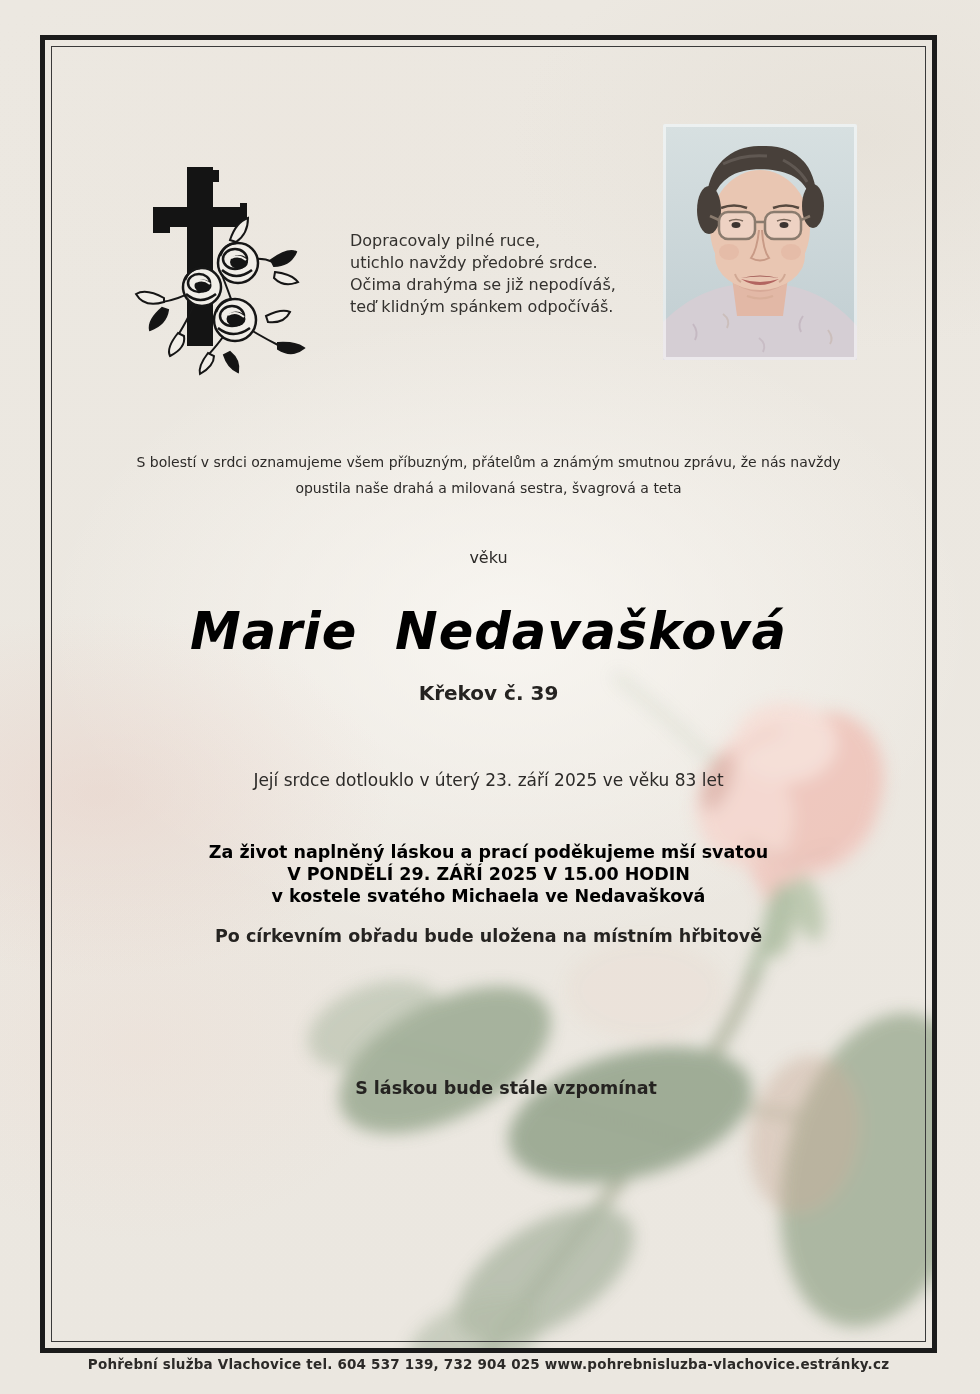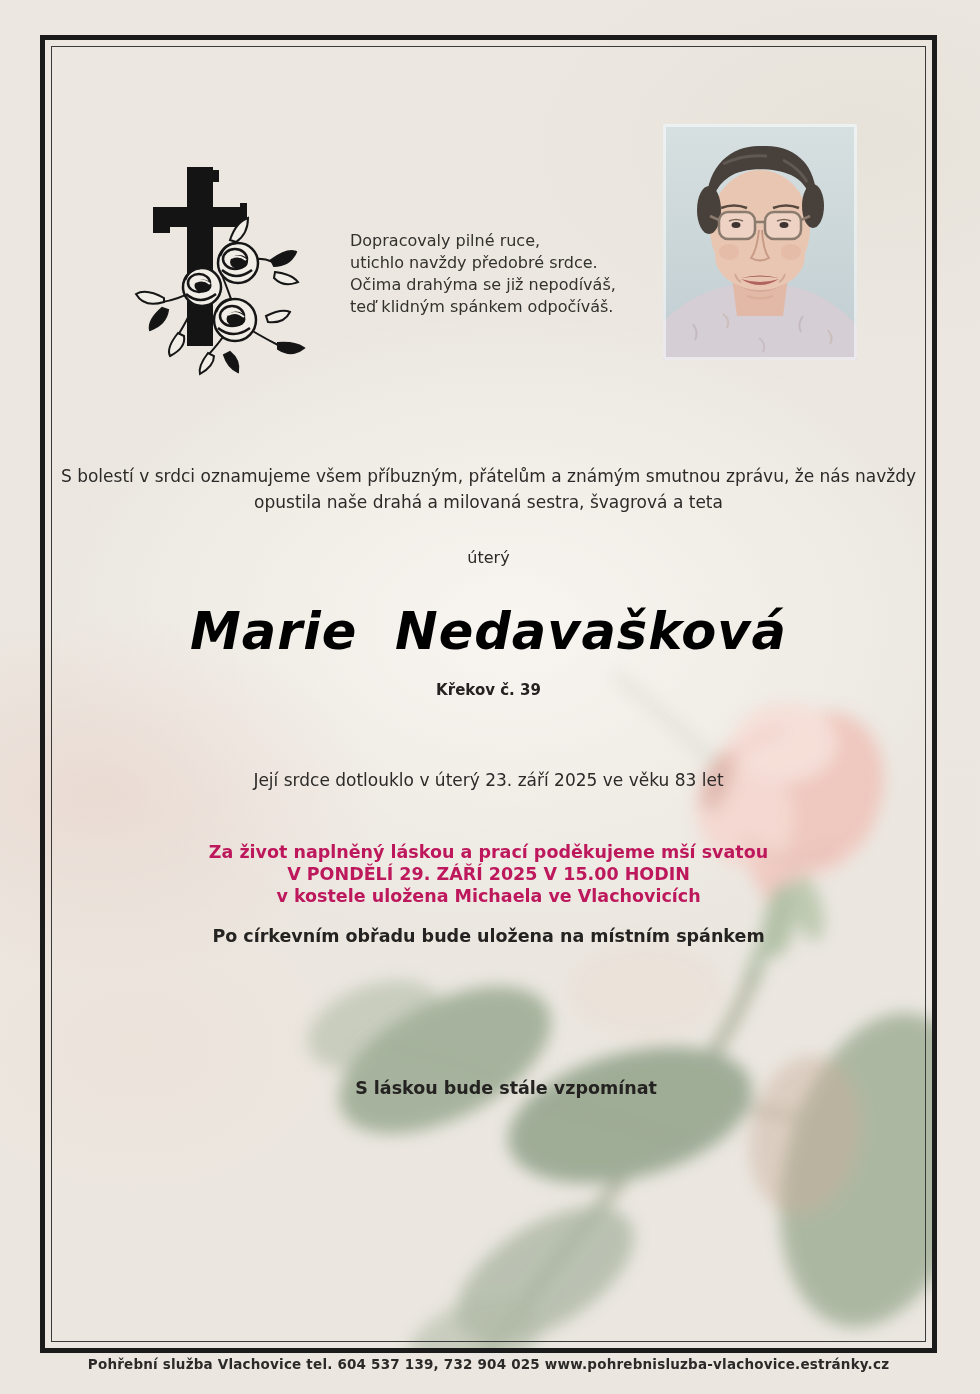--- a/index.html
+++ b/index.html
@@ -30,29 +30,29 @@
     border:5px solid #1b1b1b;box-sizing:border-box;
   }
   .frame-inner{
     position:absolute;left:51px;top:46px;width:875px;height:1296px;
     border:1px solid #3a3a3a;box-sizing:border-box;
   }
   .abs{position:absolute;}
   .ctr{left:40px;right:43px;text-align:center;}
   .txt{color:#2c2a28;}
   .poem{left:350px;top:230px;font-size:16px;line-height:22px;color:#33312e;}
-  .announce{top:464px;font-size:17px;line-height:25.5px;}
+  .announce{top:450px;font-size:14px;line-height:25.5px;}
   .pani{top:548px;font-size:16px;}
   .name{
     top:604px;font-size:51px;line-height:56px;font-weight:bold;font-style:italic;
     color:#000000;white-space:pre;letter-spacing:1px;
   }
-  .address{top:681px;font-size:15px;font-weight:bold;color:#252321;}
+  .address{top:681px;font-size:20px;font-weight:bold;color:#252321;}
   .death{top:770px;font-size:17px;}
-  .funeral{top:841px;font-size:17.5px;line-height:22px;font-weight:bold;color:#be185d;}
+  .funeral{top:841px;font-size:17.5px;line-height:22px;font-weight:bold;color:#000000;}
   .burial{top:926px;font-size:17.5px;font-weight:bold;color:#252321;}
   .closing{top:1077px;font-size:17.5px;line-height:22.5px;font-weight:bold;color:#252321;padding-left:35px;}
   .footer{top:1356px;font-size:13.5px;font-weight:bold;color:#2c2a28;letter-spacing:.2px;}
   .photo{
     position:absolute;left:663px;top:124px;width:194px;height:236px;
     border-radius:2px;overflow:hidden;
   }
   .cross-art{position:absolute;left:128px;top:150px;width:185px;height:228px;}
 </style>
 </head>
@@ -235,33 +235,33 @@
   <div>utichlo navždy předobré srdce.</div>
   <div>Očima drahýma se již nepodíváš,</div>
   <div>teď klidným spánkem odpočíváš.</div>
 </div>
 
 <div class="abs ctr announce txt">
   <div>S bolestí v srdci oznamujeme všem příbuzným, přátelům a známým smutnou zprávu, že nás navždy</div>
   <div>opustila naše drahá a milovaná sestra, švagrová a teta</div>
 </div>
 
-<div class="abs ctr pani txt">úterý</div>
+<div class="abs ctr pani txt">věku</div>
 
 <div class="abs ctr name">Marie  Nedavašková</div>
 
 <div class="abs ctr address">Křekov č. 39</div>
 
 <div class="abs ctr death txt">Její srdce dotlouklo v úterý 23. září 2025 ve věku 83 let</div>
 
 <div class="abs ctr funeral">
   <div>Za život naplněný láskou a prací poděkujeme mší svatou</div>
   <div>V PONDĚLÍ 29. ZÁŘÍ 2025 V 15.00 HODIN</div>
-  <div>v kostele uložena Michaela ve Vlachovicích</div>
-</div>
-
-<div class="abs ctr burial">Po církevním obřadu bude uložena na místním spánkem</div>
+  <div>v kostele svatého Michaela ve Nedavašková</div>
+</div>
+
+<div class="abs ctr burial">Po církevním obřadu bude uložena na místním hřbitově</div>
 
 <div class="abs ctr closing">
   <div>S láskou bude stále vzpomínat</div>
 </div>
 
 <div class="abs ctr footer">Pohřební služba Vlachovice tel. 604 537 139, 732 904 025 www.pohrebnisluzba-vlachovice.estránky.cz</div>
 
 </body></html>

